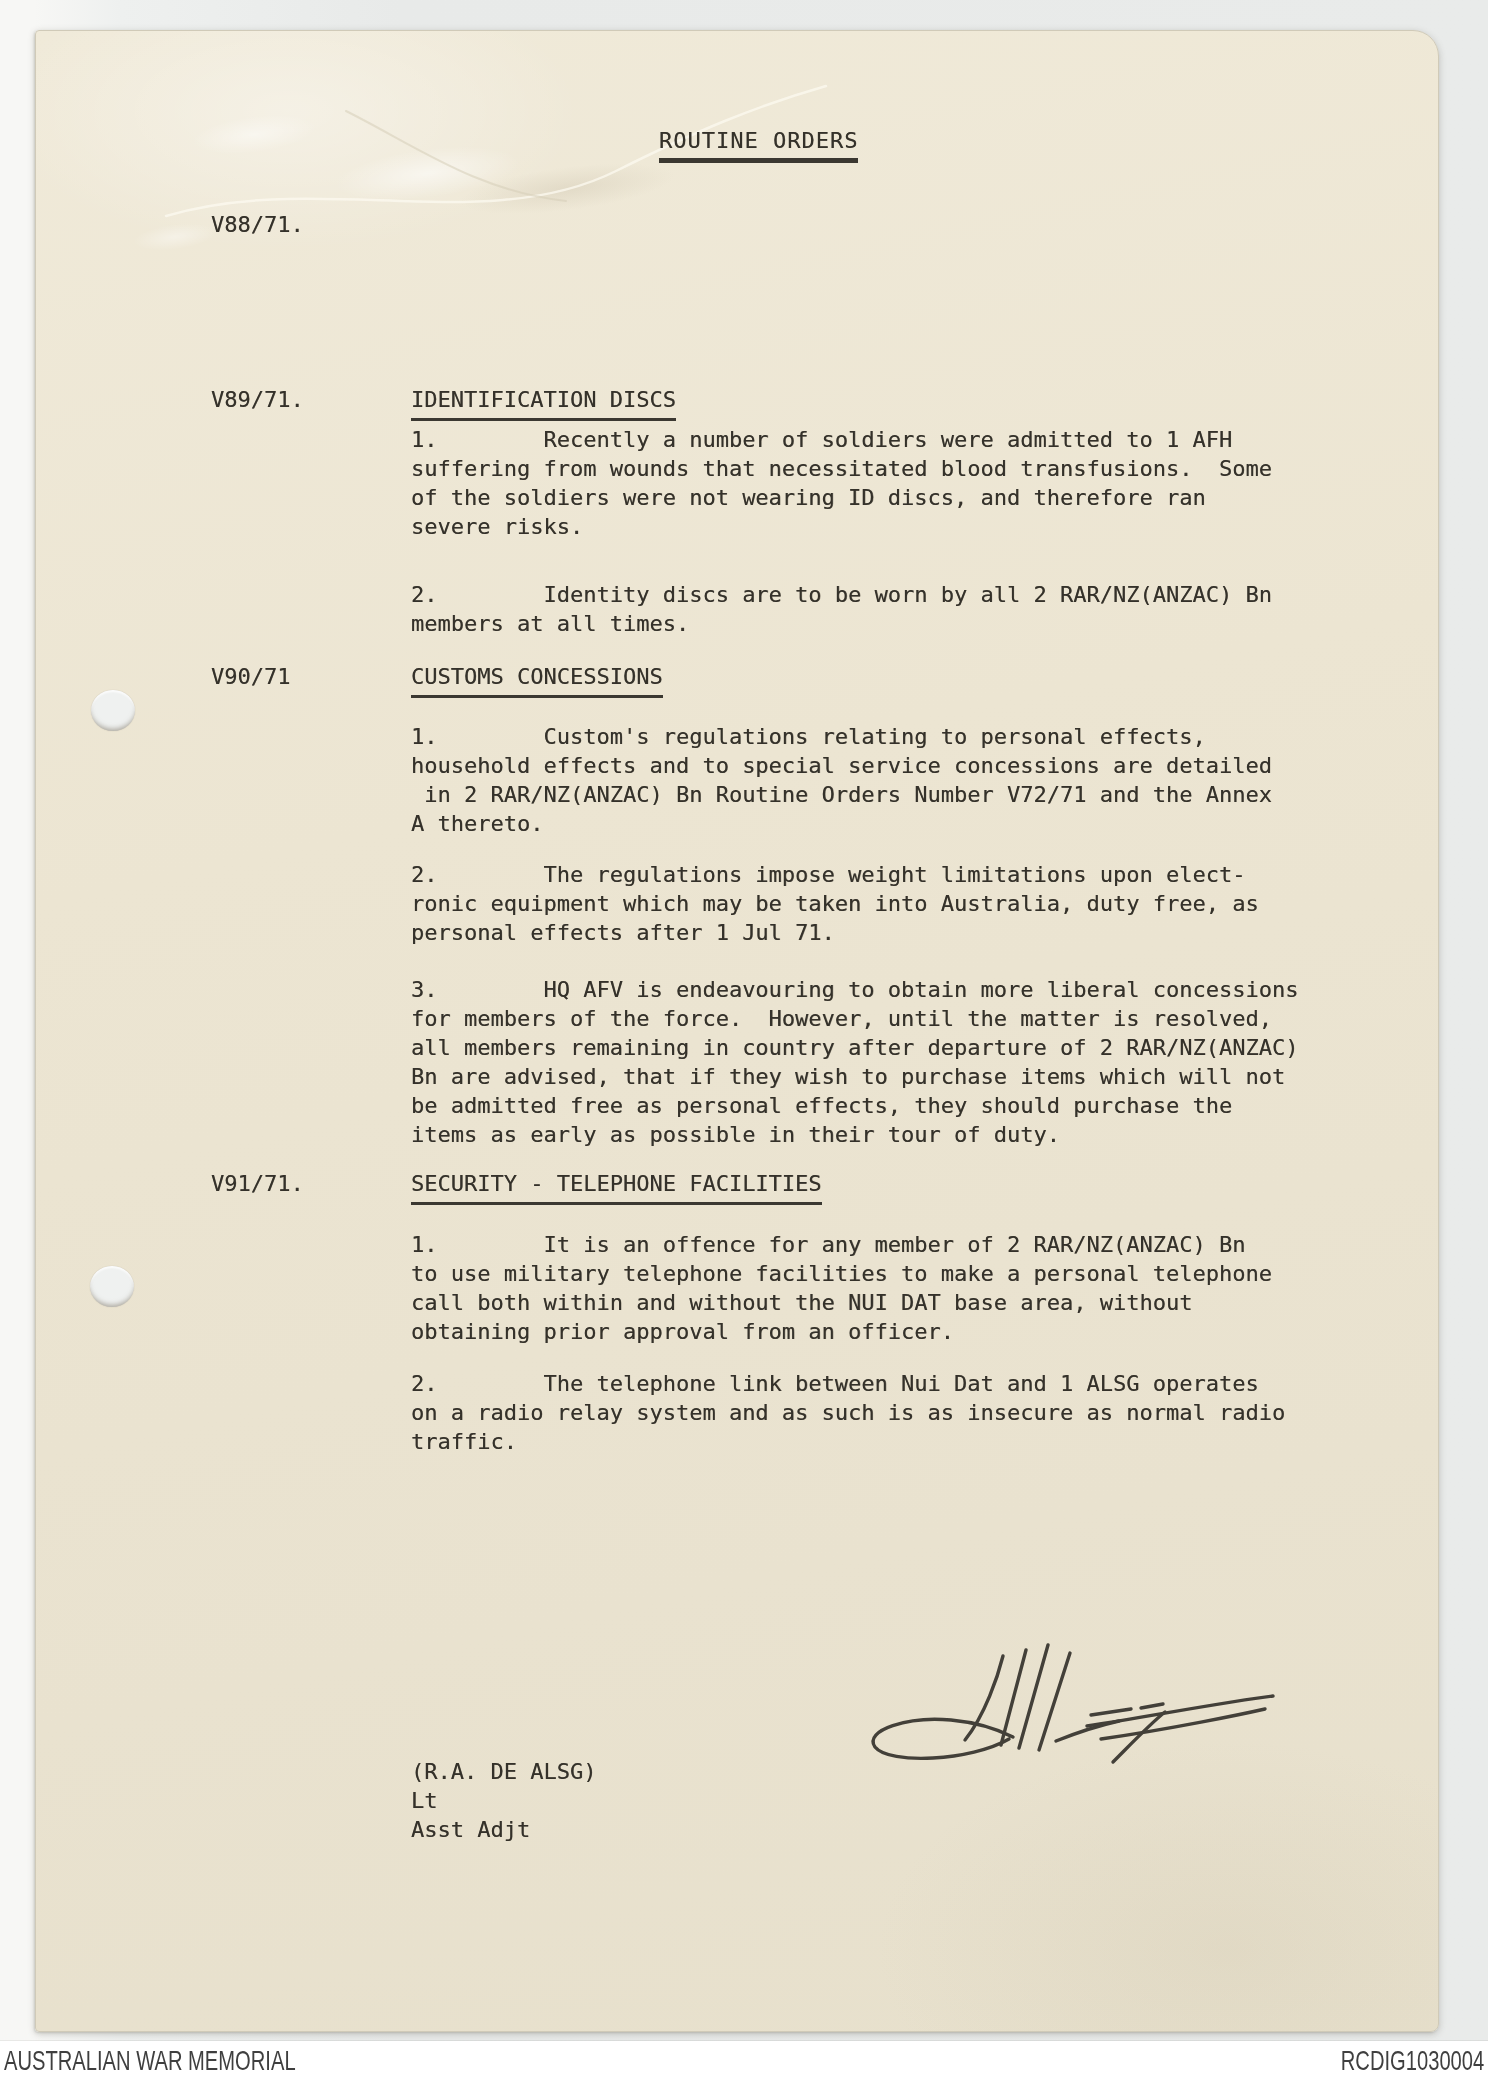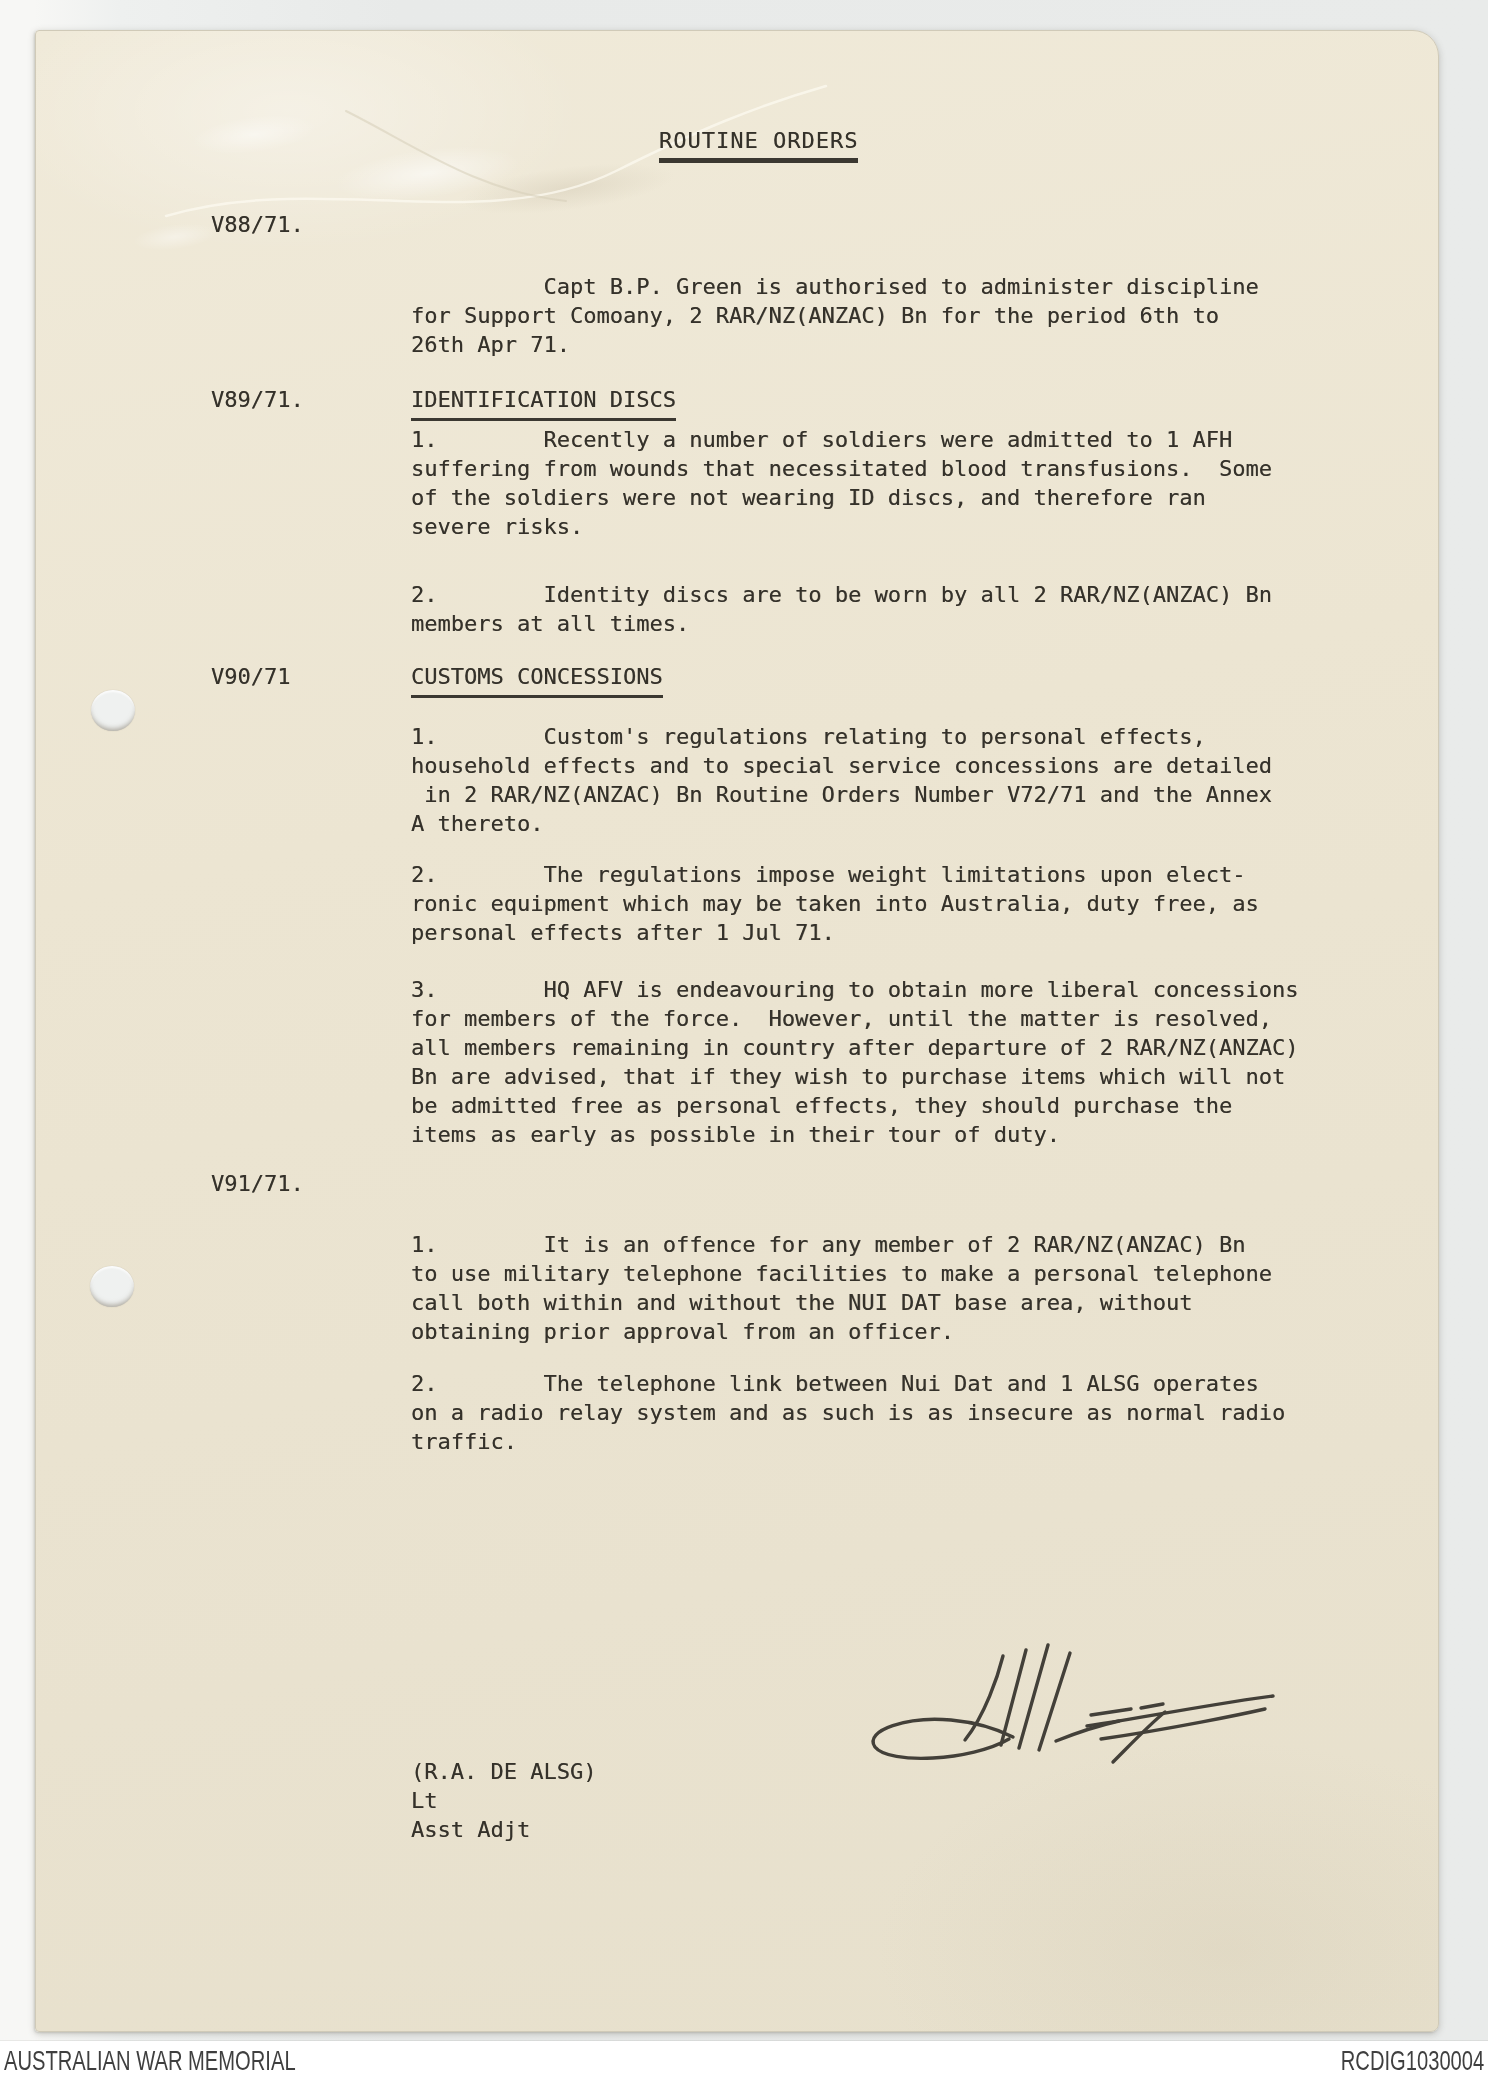--- a/index.html
+++ b/index.html
@@ -96,23 +96,20 @@
       <path d="M70 165 C 220 120, 390 185, 520 120 C 600 80, 660 55, 730 35" fill="none" stroke="rgba(252,249,240,0.75)" stroke-width="2.5" stroke-linecap="round"></path>
       <path d="M250 60 C 320 95, 380 140, 470 150" fill="none" stroke="rgba(214,205,184,0.55)" stroke-width="2" stroke-linecap="round"></path>
     </svg>
 
     <div class="hole hole-top"></div>
     <div class="hole hole-bottom"></div>
 
     <div class="tw doc-title"><span class="u">ROUTINE ORDERS</span></div>
 
     <div class="tw label lbl-88">V88/71.</div>
-    <pre class="tw para pA">          Capt B.P. Green is authorised to administer discipline
-for Support Comoany, 2 RAR/NZ(ANZAC) Bn for the period 6th to
-26th Apr 71.</pre>
 
     <div class="tw label lbl-89">V89/71.</div>
     <div class="tw heading hd-89"><span class="u2">IDENTIFICATION DISCS</span></div>
     <pre class="tw para pB1">1.        Recently a number of soldiers were admitted to 1 AFH
 suffering from wounds that necessitated blood transfusions.  Some
 of the soldiers were not wearing ID discs, and therefore ran
 severe risks.</pre>
     <pre class="tw para pB2">2.        Identity discs are to be worn by all 2 RAR/NZ(ANZAC) Bn
 members at all times.</pre>
 
@@ -126,20 +123,21 @@
 ronic equipment which may be taken into Australia, duty free, as
 personal effects after 1 Jul 71.</pre>
     <pre class="tw para pC3">3.        HQ AFV is endeavouring to obtain more liberal concessions
 for members of the force.  However, until the matter is resolved,
 all members remaining in country after departure of 2 RAR/NZ(ANZAC)
 Bn are advised, that if they wish to purchase items which will not
 be admitted free as personal effects, they should purchase the
 items as early as possible in their tour of duty.</pre>
 
     <div class="tw label lbl-91">V91/71.</div>
+    <div class="tw heading hd-91"><span class="u2">SECURITY - TELEPHONE FACILITIES</span></div>
     <pre class="tw para pD1">1.        It is an offence for any member of 2 RAR/NZ(ANZAC) Bn
 to use military telephone facilities to make a personal telephone
 call both within and without the NUI DAT base area, without
 obtaining prior approval from an officer.</pre>
     <pre class="tw para pD2">2.        The telephone link between Nui Dat and 1 ALSG operates
 on a radio relay system and as such is as insecure as normal radio
 traffic.</pre>
 
     <svg class="sig-scribble" width="440" height="180" viewBox="0 0 440 180">
       <g fill="none" stroke="#2d2a25" stroke-width="3.4" stroke-linecap="round" opacity="0.88">

